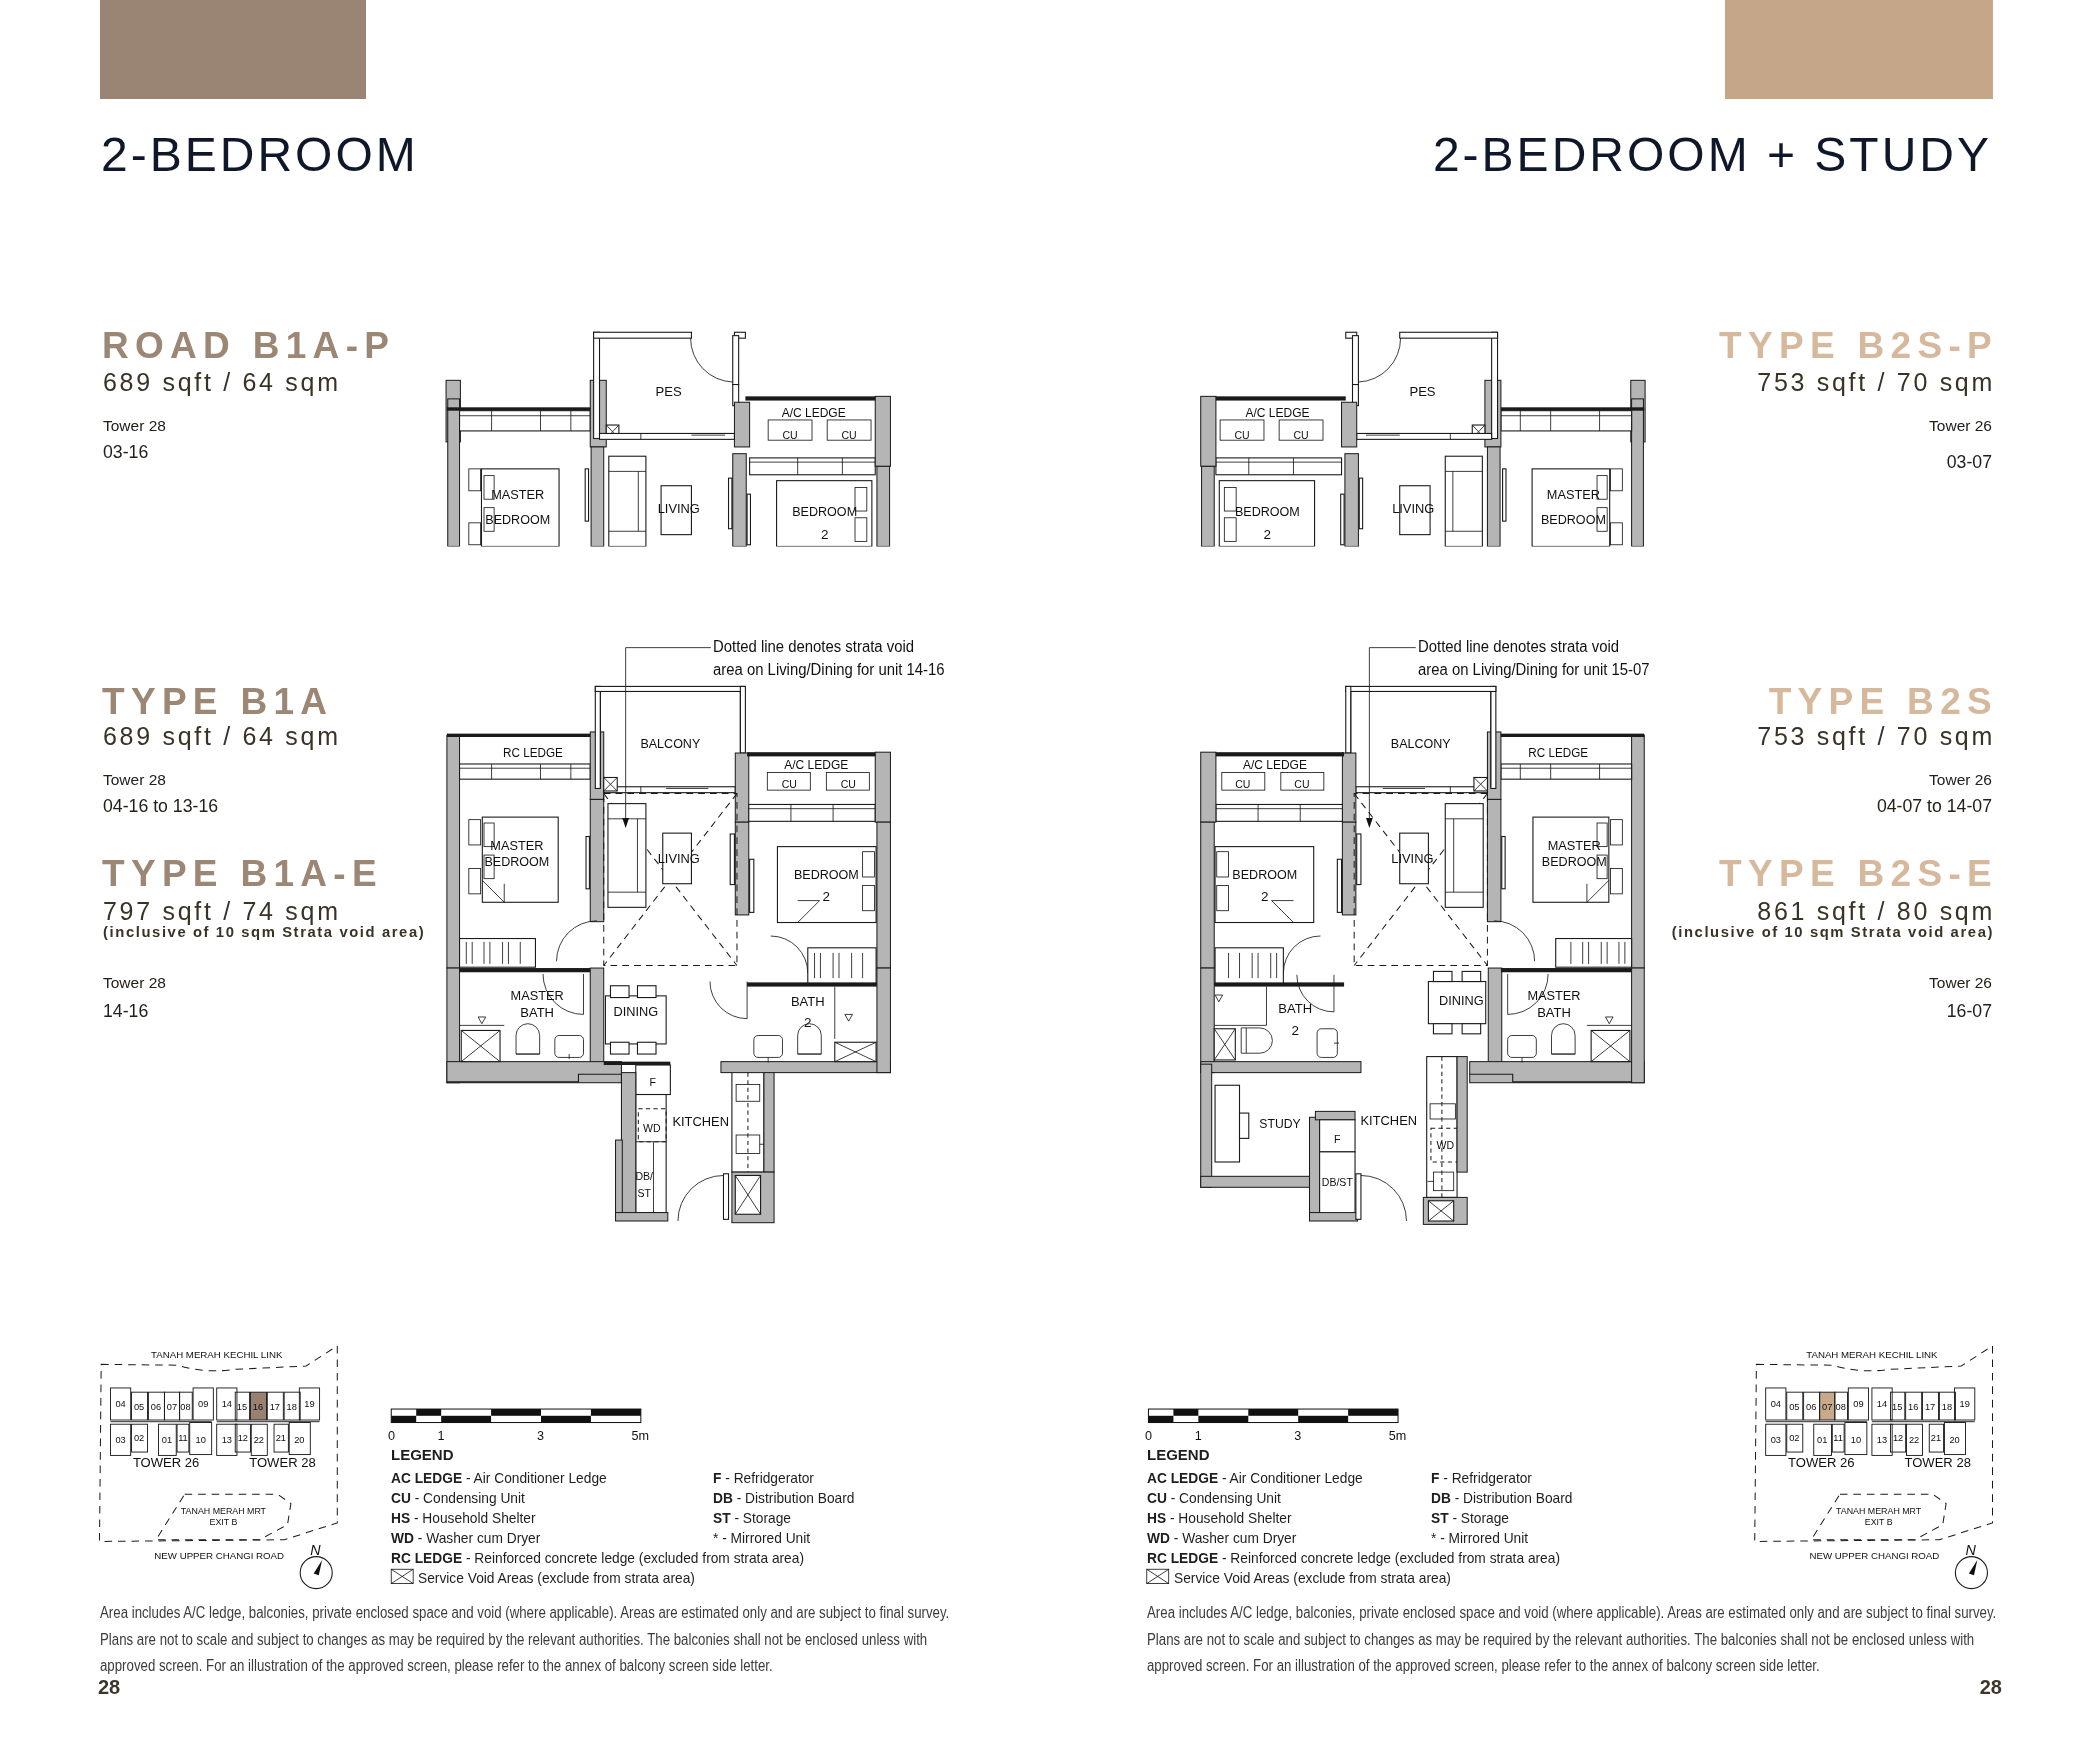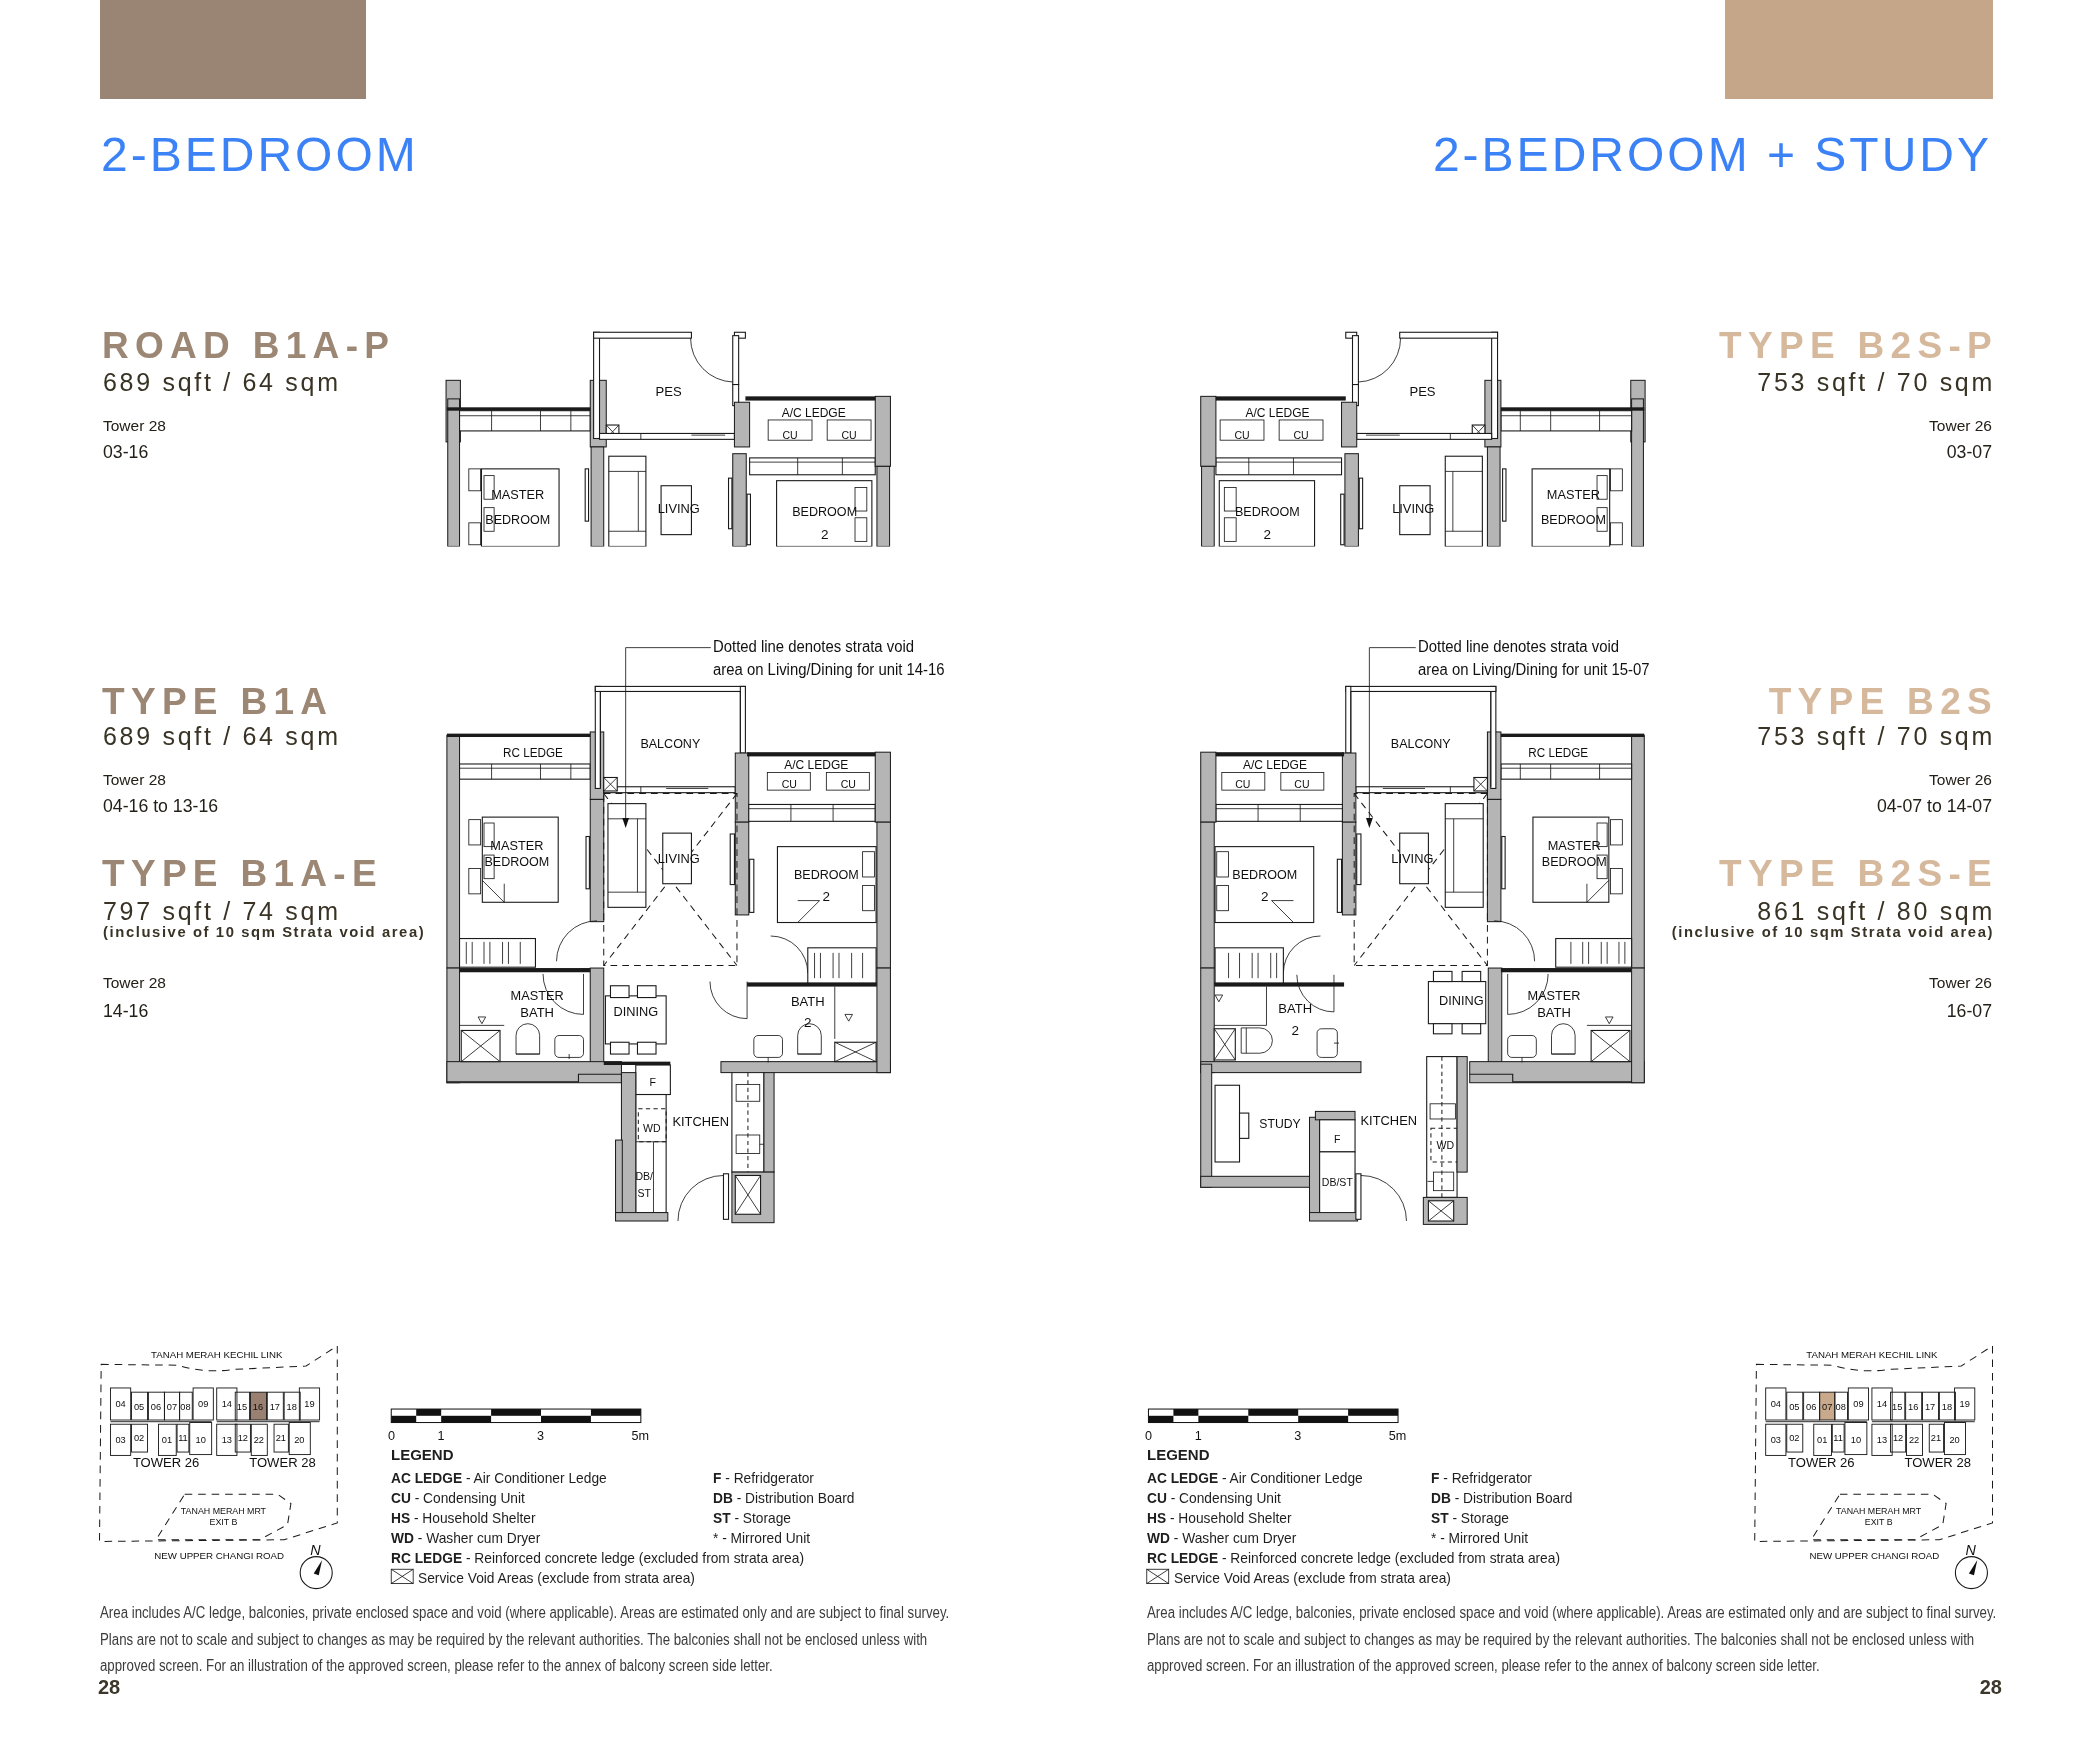--- a/index.html
+++ b/index.html
@@ -1,18 +1,18 @@
 <!DOCTYPE html>
 <html style="font-size:13.5px"><head>
 <meta charset="utf-8">
 <style>
 html,body{margin:0;padding:0;background:#fff}
 #page{position:relative;width:2092px;height:1743px;background:#ffffff;font-family:"Liberation Sans",sans-serif;overflow:hidden}
 .abs{position:absolute}
-.h1{font-size:48px;letter-spacing:3px;color:#3b82f6;font-weight:400;white-space:nowrap}
+.h1{font-size:48px;letter-spacing:3px;color:#0f172a;font-weight:400;white-space:nowrap}
 .tt{font-weight:700;font-size:37px;letter-spacing:6.3px;white-space:nowrap}
 .ttL{color:#9c8775}
 .ttR{color:#d6b89c}
 .sq{font-weight:400;font-size:25px;letter-spacing:2.7px;color:#393325;white-space:nowrap}
 .inc{font-weight:700;font-size:14.8px;letter-spacing:1.6px;color:#393325;white-space:nowrap}
 .tw{font-weight:700;font-size:17.7px;color:#242018;white-space:nowrap}
 .un{font-size:17.7px;color:#242018;white-space:nowrap}
 .ra{text-align:left}
 .leg{font-size:14.8px;color:#1e1e1e;line-height:20px;white-space:nowrap;transform:scaleX(0.93);transform-origin:0 0}
 .leg b{font-weight:700}
@@ -45,21 +45,21 @@
 
 <div class="abs tt ttL" style="left:102px;top:853px">TYPE B1A-E</div>
 <div class="abs sq" style="left:103px;top:897px">797 sqft / 74 sqm</div>
 <div class="abs inc" style="left:103px;top:924px">(inclusive of 10 sqm Strata void area)</div>
 <div class="abs tw" style="left:103px;top:974px">Tower 28</div>
 <div class="abs un" style="left:103px;top:1001px">14-16</div>
 
 <div class="abs tt ttR ra" style="right:94px;top:325px">TYPE B2S-P</div>
 <div class="abs sq ra" style="right:97px;top:368px">753 sqft / 70 sqm</div>
 <div class="abs tw ra" style="right:100px;top:417px">Tower 26</div>
-<div class="abs un ra" style="right:100px;top:442px">03-07</div>
+<div class="abs un ra" style="right:100px;top:452px">03-07</div>
 
 <div class="abs tt ttR ra" style="right:94px;top:681px">TYPE B2S</div>
 <div class="abs sq ra" style="right:97px;top:722px">753 sqft / 70 sqm</div>
 <div class="abs tw ra" style="right:100px;top:771px">Tower 26</div>
 <div class="abs un ra" style="right:100px;top:796px">04-07 to 14-07</div>
 
 <div class="abs tt ttR ra" style="right:94px;top:853px">TYPE B2S-E</div>
 <div class="abs sq ra" style="right:97px;top:897px">861 sqft / 80 sqm</div>
 <div class="abs inc ra" style="right:98px;top:924px">(inclusive of 10 sqm Strata void area)</div>
 <div class="abs tw ra" style="right:100px;top:974px">Tower 26</div>

